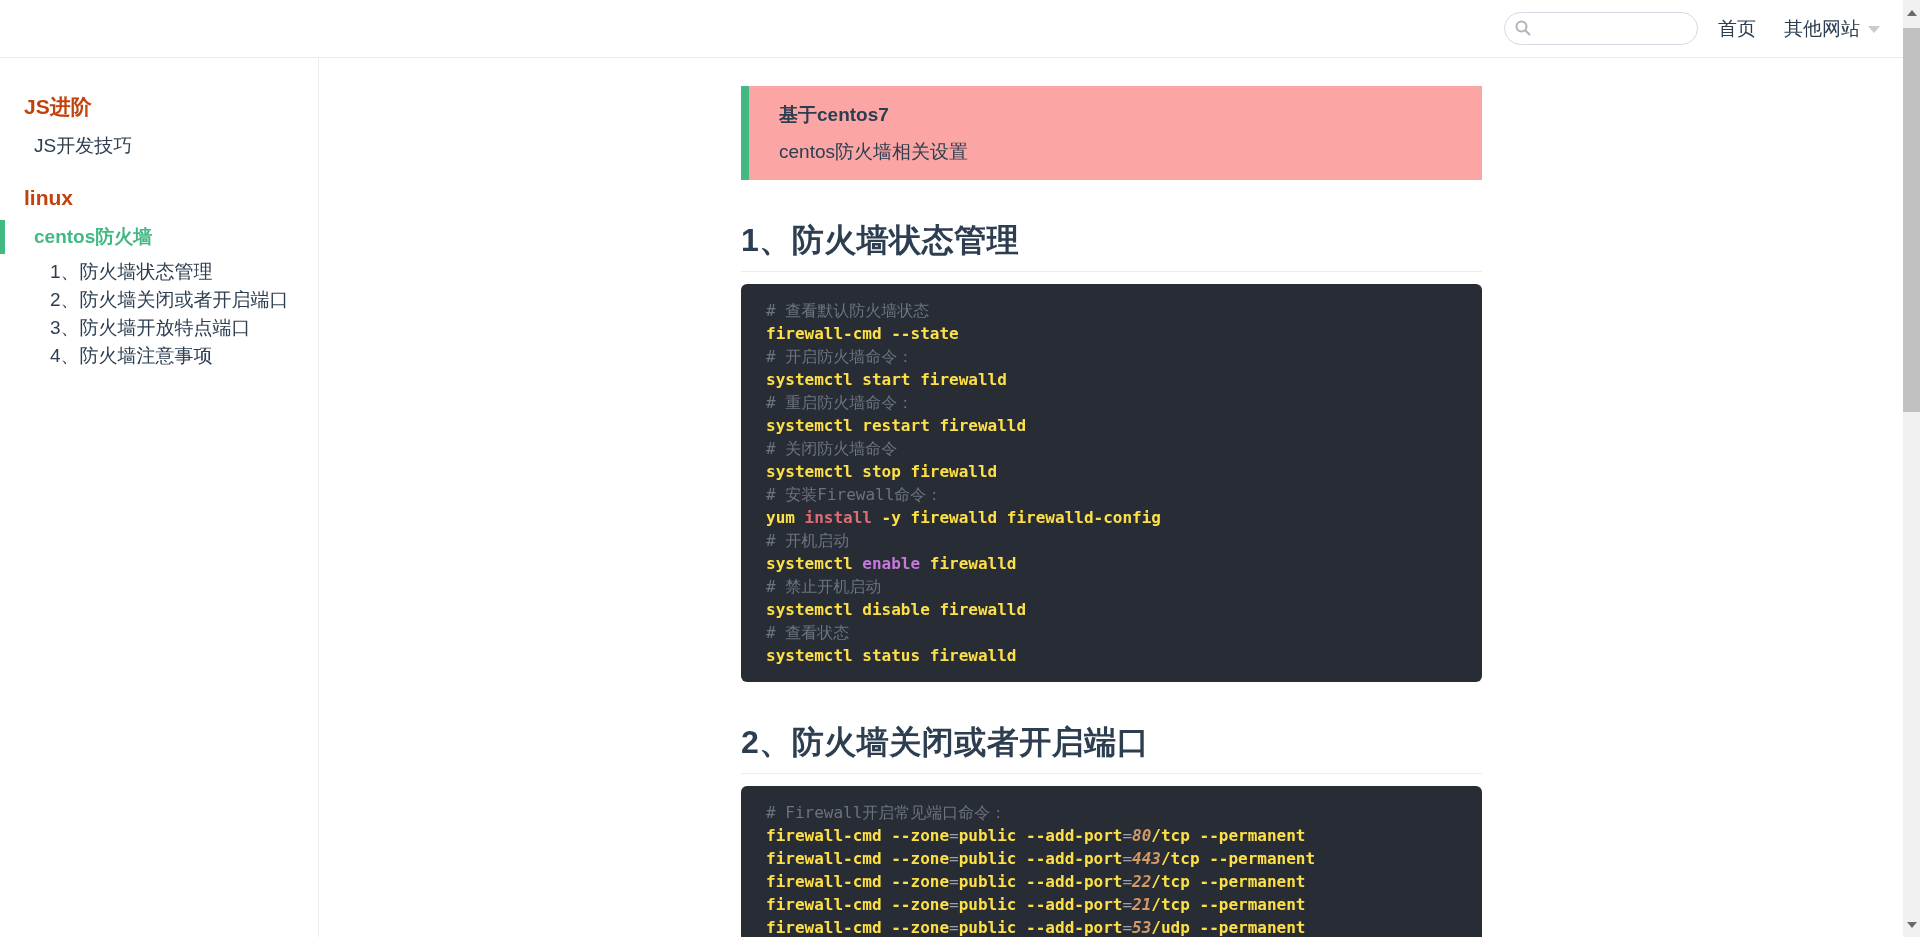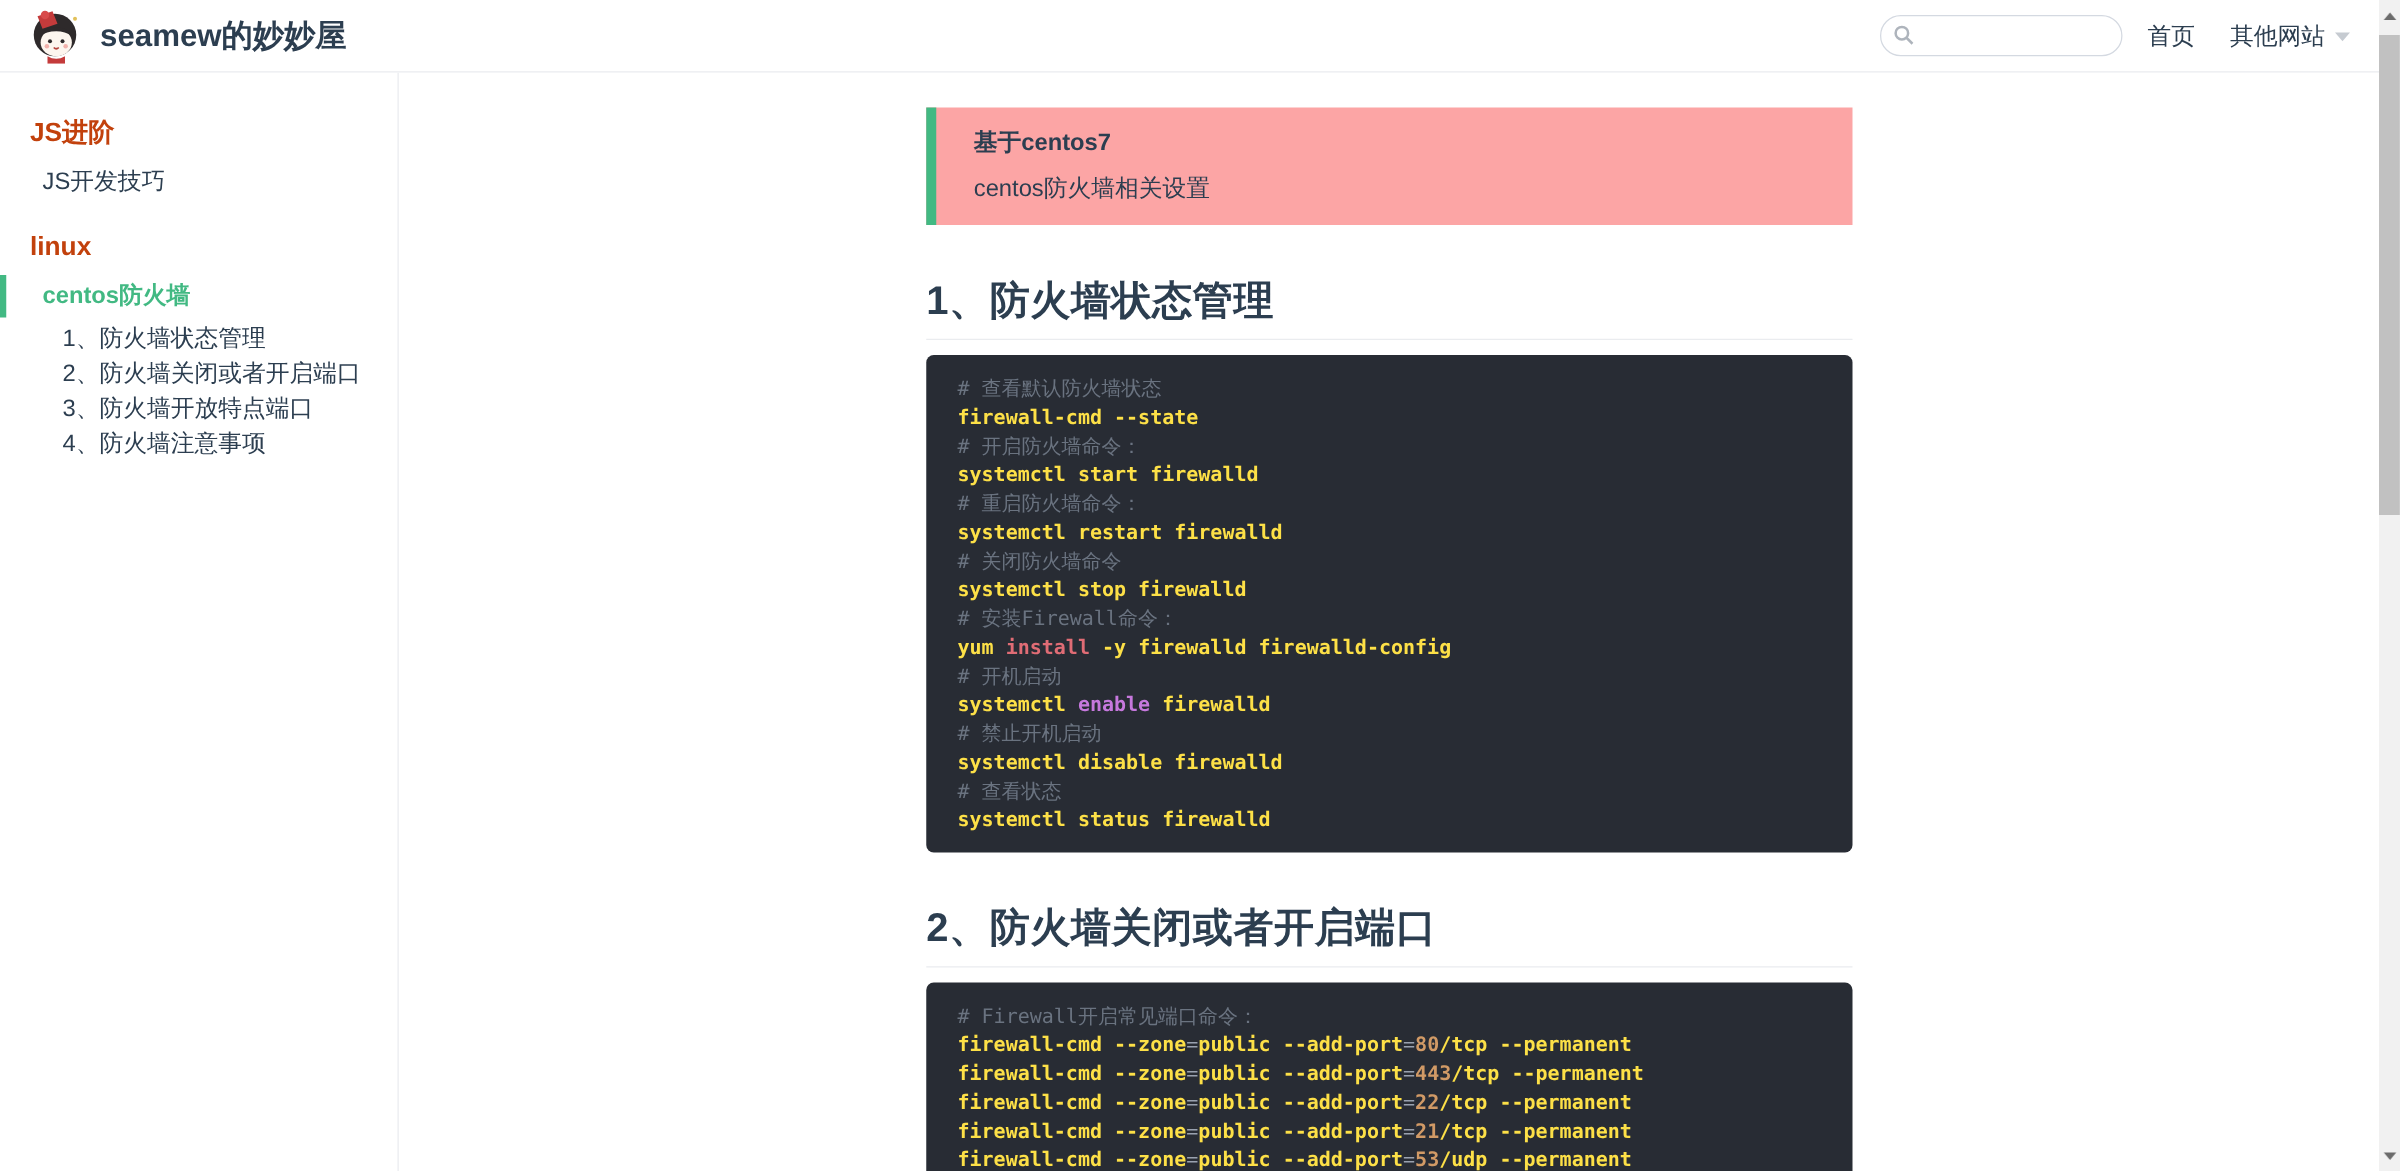--- a/index.html
+++ b/index.html
@@ -48,21 +48,21 @@
   .tip p.strong { font-weight:700; }
   h2.sect { margin-top:41px; font-size:32px; font-weight:700; color:#2c3e50;
     line-height:38px; padding-bottom:12px; border-bottom:1px solid #eaecef;
     margin-bottom:12px; letter-spacing:0.5px; }
   pre.codeblock { background:#282c34; border-radius:6px; padding:15px 25px;
     margin:0; overflow:hidden; }
   pre.codeblock code { font-family:"DejaVu Sans Mono","Liberation Mono",monospace;
     font-size:16px; line-height:23px; display:block; white-space:pre; }
   .tk-d { color:#fde047; font-weight:700; }
   .tk-c { color:#6a7380; font-weight:400; }
-  .tk-n { color:#d19a66; font-weight:600; }
+  .tk-n { color:#d19a66; font-weight:600;font-style:italic; }
   .tk-r { color:#e06c75; font-weight:600; }
   .tk-p { color:#c678dd; font-weight:600;margin-top:34px; }
   .tk-o { color:#9aa2af; font-weight:400; }
 
   
   .scrollbar { position:fixed; top:0; right:0; width:17px; height:937px;
     background:#f1f1f1; z-index:10; }
   .sb-btn { position:absolute; left:0; width:17px; height:25px; display:flex;
     align-items:center; justify-content:center; cursor:pointer; }
   .sb-btn.up { top:0; }
@@ -71,37 +71,20 @@
     border-bottom:6px solid #6b6b6b; }
   .tri-down { width:0; height:0; border-left:5px solid transparent; border-right:5px solid transparent;
     border-top:6px solid #6b6b6b; }
   .sb-thumb { position:absolute; left:0; top:28px; width:17px; height:384px;
     background:#c1c1c1; cursor:pointer; }
 </style>
 </head>
 <body>
 
 <header class="navbar">
-  <div class="brand">
-    <svg viewBox="0 0 44 44" aria-hidden="true">
-      <circle cx="22" cy="21" r="17" fill="#2e2a2b"></circle>
-      <path d="M8 6 L20 2 L24 12 L12 16 Z" fill="#c43b3b"></path>
-      <circle cx="14" cy="5" r="3.4" fill="#d84a4a"></circle>
-      <ellipse cx="23" cy="27" rx="12.5" ry="11" fill="#fdf6ef"></ellipse>
-      <path d="M10 22 Q14 14 23 15 Q33 15 36 22 Q30 18 23 18 Q15 18 10 22 Z" fill="#2e2a2b"></path>
-      <circle cx="18" cy="26" r="1.6" fill="#2e2a2b"></circle>
-      <circle cx="28" cy="26" r="1.6" fill="#2e2a2b"></circle>
-      <circle cx="15.5" cy="30" r="1.8" fill="#f2b2ac"></circle>
-      <circle cx="30.5" cy="30" r="1.8" fill="#f2b2ac"></circle>
-      <path d="M21 31 Q23 33 25 31" stroke="#b5443d" stroke-width="1.4" fill="none"></path>
-      <path d="M16 38 Q23 42 30 38 L30 44 L16 44 Z" fill="#c43b3b"></path>
-      <circle cx="38" cy="8" r="1.6" fill="#e2c15a"></circle>
-    </svg>
-    <span class="site-title">seamew的妙妙屋</span>
-  </div>
   <div class="nav-spacer"></div>
   <div class="searchbox">
     <svg class="mag" viewBox="0 0 16 16" aria-hidden="true">
       <circle cx="6.5" cy="6.5" r="5" fill="none" stroke="#aeb4bc" stroke-width="2"></circle>
       <line x1="10.2" y1="10.2" x2="15" y2="15" stroke="#aeb4bc" stroke-width="2"></line>
     </svg>
     <input type="text" placeholder="" style="">
   </div>
   <nav class="nav-links" id="nav-links">
       <a class="nav-link">

